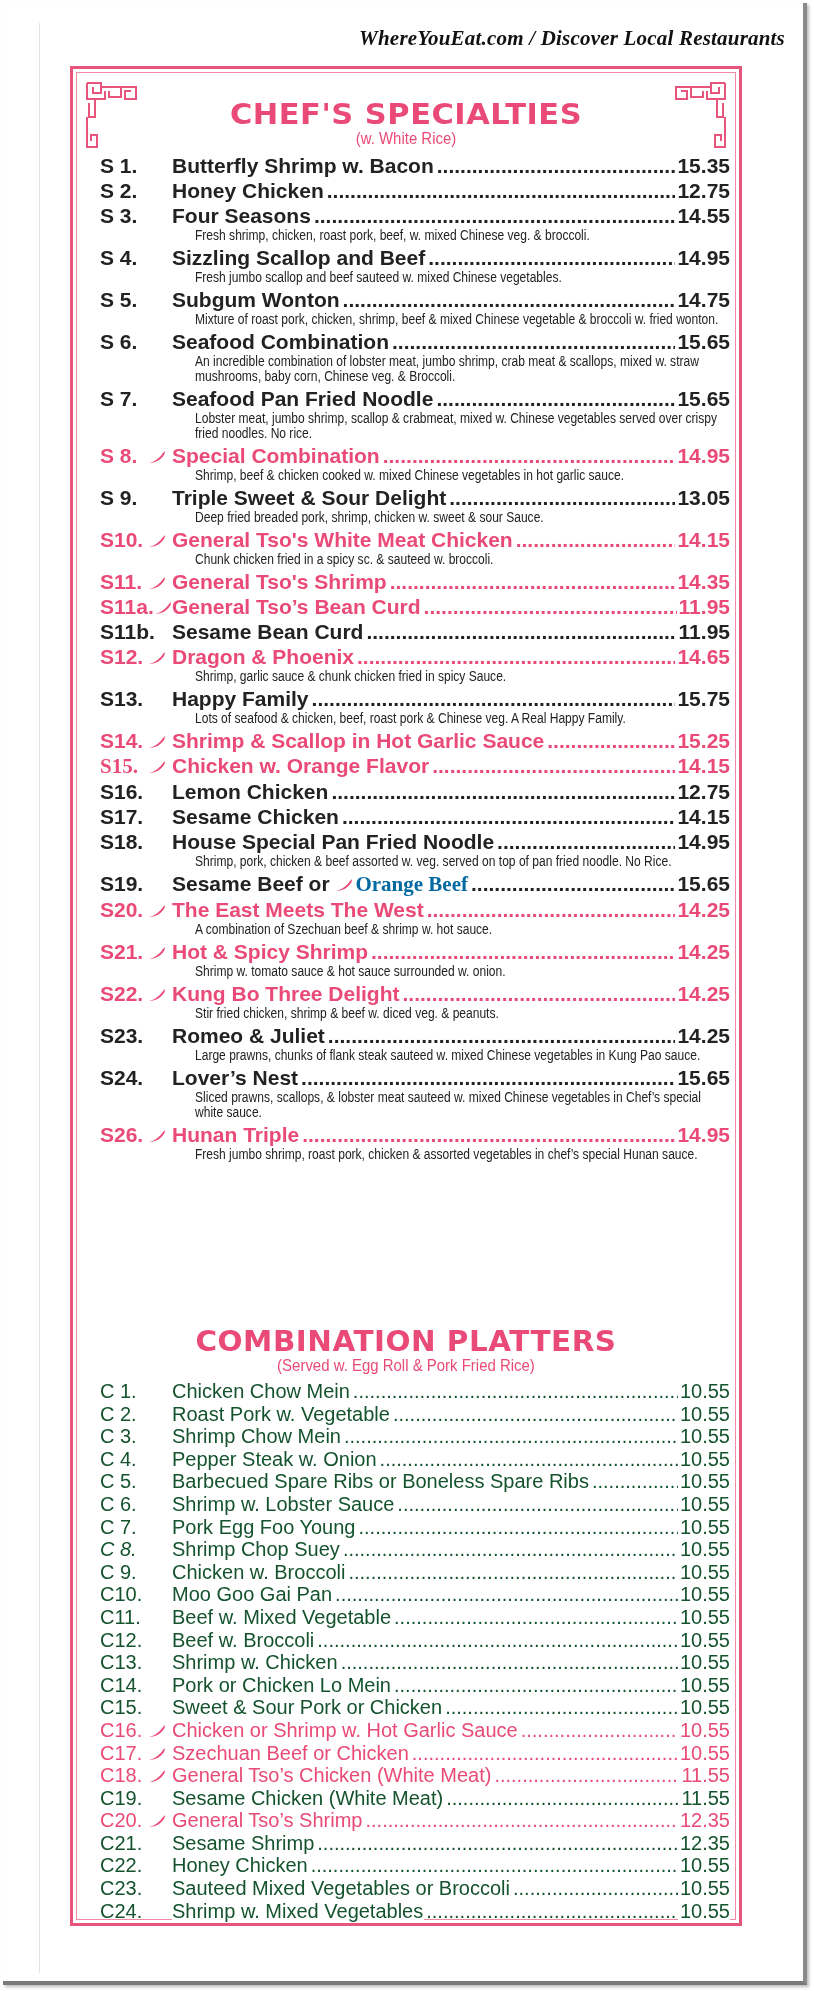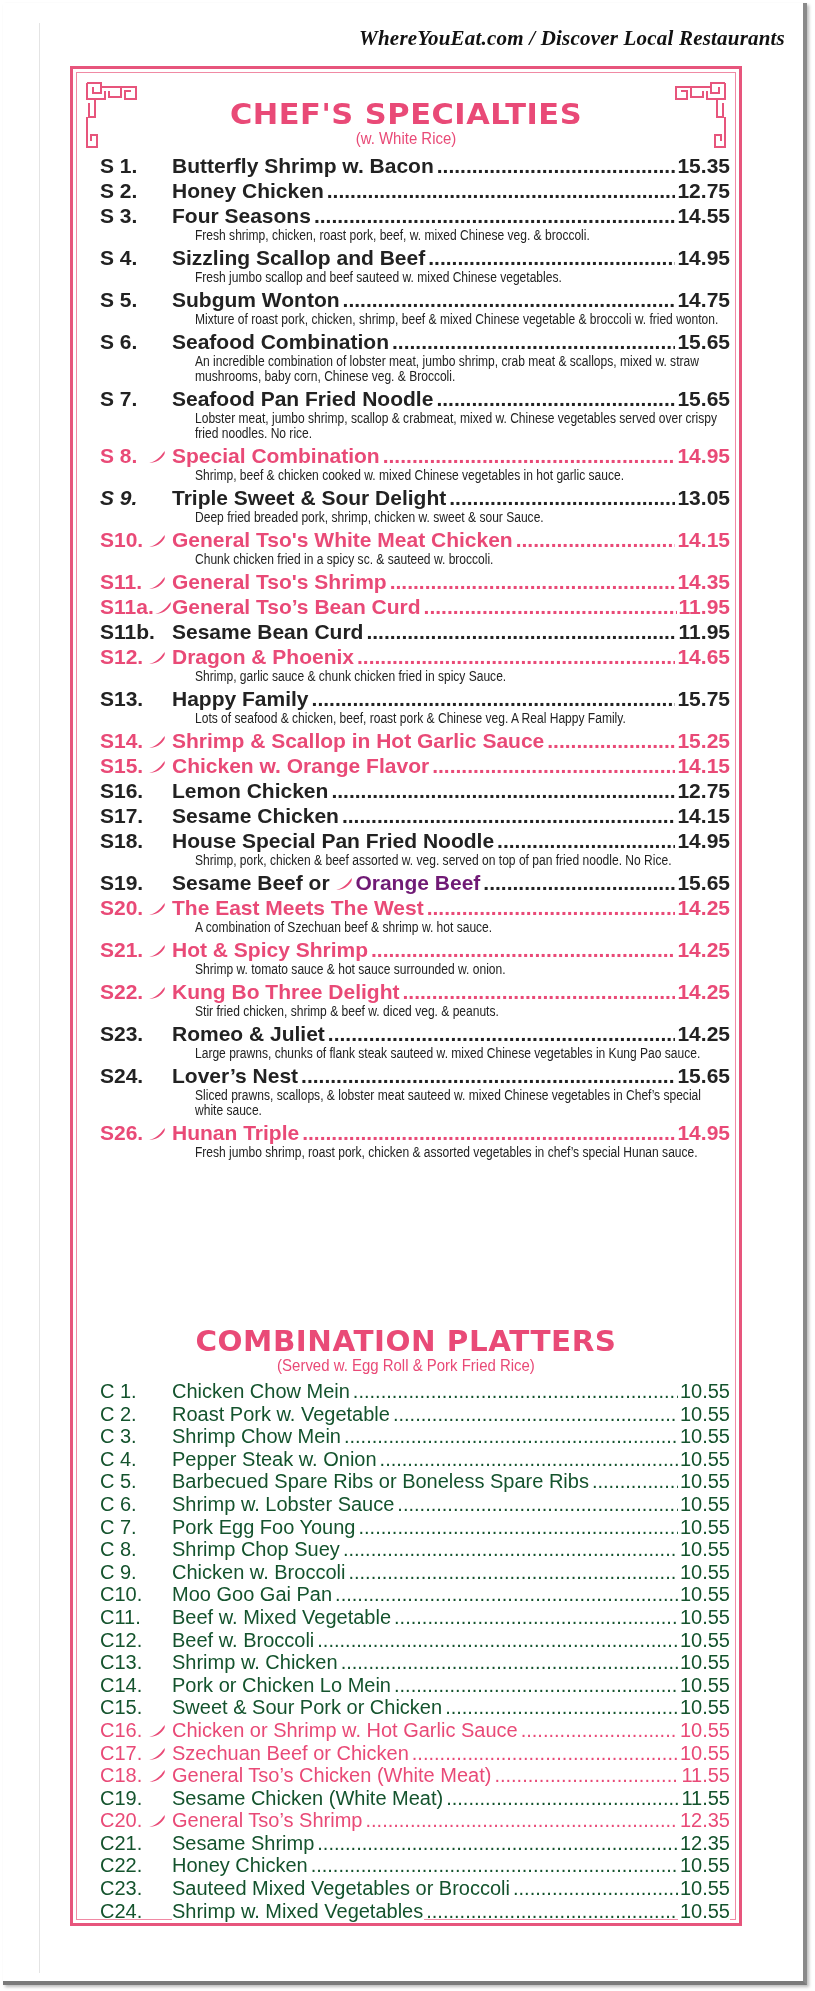--- a/index.html
+++ b/index.html
@@ -58,21 +58,21 @@
       font-family: "Liberation Sans", sans-serif;
       transform-origin: left top; transform: scaleX(0.86); width: 620px;
       margin-bottom: 2px;
     }
     .chef .row { font-size: 21px; font-weight: bold; line-height: 25px; color: #222; }
     .chef .row .code { font-weight: bold; }
     .combo .row { font-size: 20px; line-height: 22.6px; color: #14532d; }
     .spicy .row { color: #e94a77; }
     .spicy .desc { color: #222; }
     .pep svg { width: 18px; height: 14px; vertical-align: -1px; }
-    .orange-red { color: #701a75; }
+    .orange-red { color: #0369a1; font-family: Liberation Serif, serif; }
     .name-inner { background: #fff; position: relative; z-index: 1; padding-right: 1px; }
   </style>
 </head>
 <body>
 
 <div class="sheet">
   <div class="fold-line"></div>
 </div>
 
 <div class="site-header">WhereYouEat.com / Discover Local Restaurants</div>
@@ -173,21 +173,21 @@
               <path d="M1 13 C6 12 12 8 15 3 L17 1 L16.5 4 C14 9 8 13 1 13 Z" fill="#e94a77"></path>
             </svg></span>
         </span>
         <span class="name"><span class="name-inner">Special Combination</span></span>
         <span class="price">14.95</span>
       </div>
       <div class="desc">Shrimp, beef &amp; chicken cooked w. mixed Chinese vegetables in hot garlic sauce.</div>
     </div>
     <div class="item">
       <div class="row">
-        <span class="code" style="display:flex;align-items:baseline;font-style:italic;">
+        <span class="code" style="display:flex;align-items:baseline;">
           <span>S 9.</span>
         </span>
         <span class="name"><span class="name-inner">Triple Sweet &amp; Sour Delight</span></span>
         <span class="price">13.05</span>
       </div>
       <div class="desc">Deep fried breaded pork, shrimp, chicken w. sweet &amp; sour Sauce.</div>
     </div>
     <div class="item spicy">
       <div class="row">
         <span class="code" style="display:flex;align-items:baseline;">
@@ -264,21 +264,21 @@
           <span class="pep" style="margin-left:auto;margin-right:2px"><svg viewBox="0 0 18 14">
               <path d="M1 13 C6 12 12 8 15 3 L17 1 L16.5 4 C14 9 8 13 1 13 Z" fill="#e94a77"></path>
             </svg></span>
         </span>
         <span class="name"><span class="name-inner">Shrimp &amp; Scallop in Hot Garlic Sauce</span></span>
         <span class="price">15.25</span>
       </div>
     </div>
     <div class="item spicy">
       <div class="row">
-        <span class="code" style="display:flex;align-items:center;">
+        <span class="code" style="display:flex;align-items:center;font-family:Liberation Serif, serif;">
           <span>S15.</span>
           <span class="pep" style="margin-left:auto;margin-right:2px"><svg viewBox="0 0 18 14">
               <path d="M1 13 C6 12 12 8 15 3 L17 1 L16.5 4 C14 9 8 13 1 13 Z" fill="#e94a77"></path>
             </svg></span>
         </span>
         <span class="name"><span class="name-inner">Chicken w. Orange Flavor</span></span>
         <span class="price">14.15</span>
       </div>
     </div>
     <div class="item">
@@ -458,21 +458,21 @@
       <div class="row">
         <span class="code" style="display:flex;align-items:baseline;">
           <span>C 7.</span>
         </span>
         <span class="name"><span class="name-inner">Pork Egg Foo Young</span></span>
         <span class="price">10.55</span>
       </div>
     </div>
     <div class="item">
       <div class="row">
-        <span class="code" style="display:flex;align-items:flex-end;">
+        <span class="code" style="display:flex;align-items:flex-end;font-style:italic;">
           <span>C 8.</span>
         </span>
         <span class="name"><span class="name-inner">Shrimp Chop Suey</span></span>
         <span class="price">10.55</span>
       </div>
     </div>
     <div class="item">
       <div class="row">
         <span class="code" style="display:flex;align-items:baseline;">
           <span>C 9.</span>

